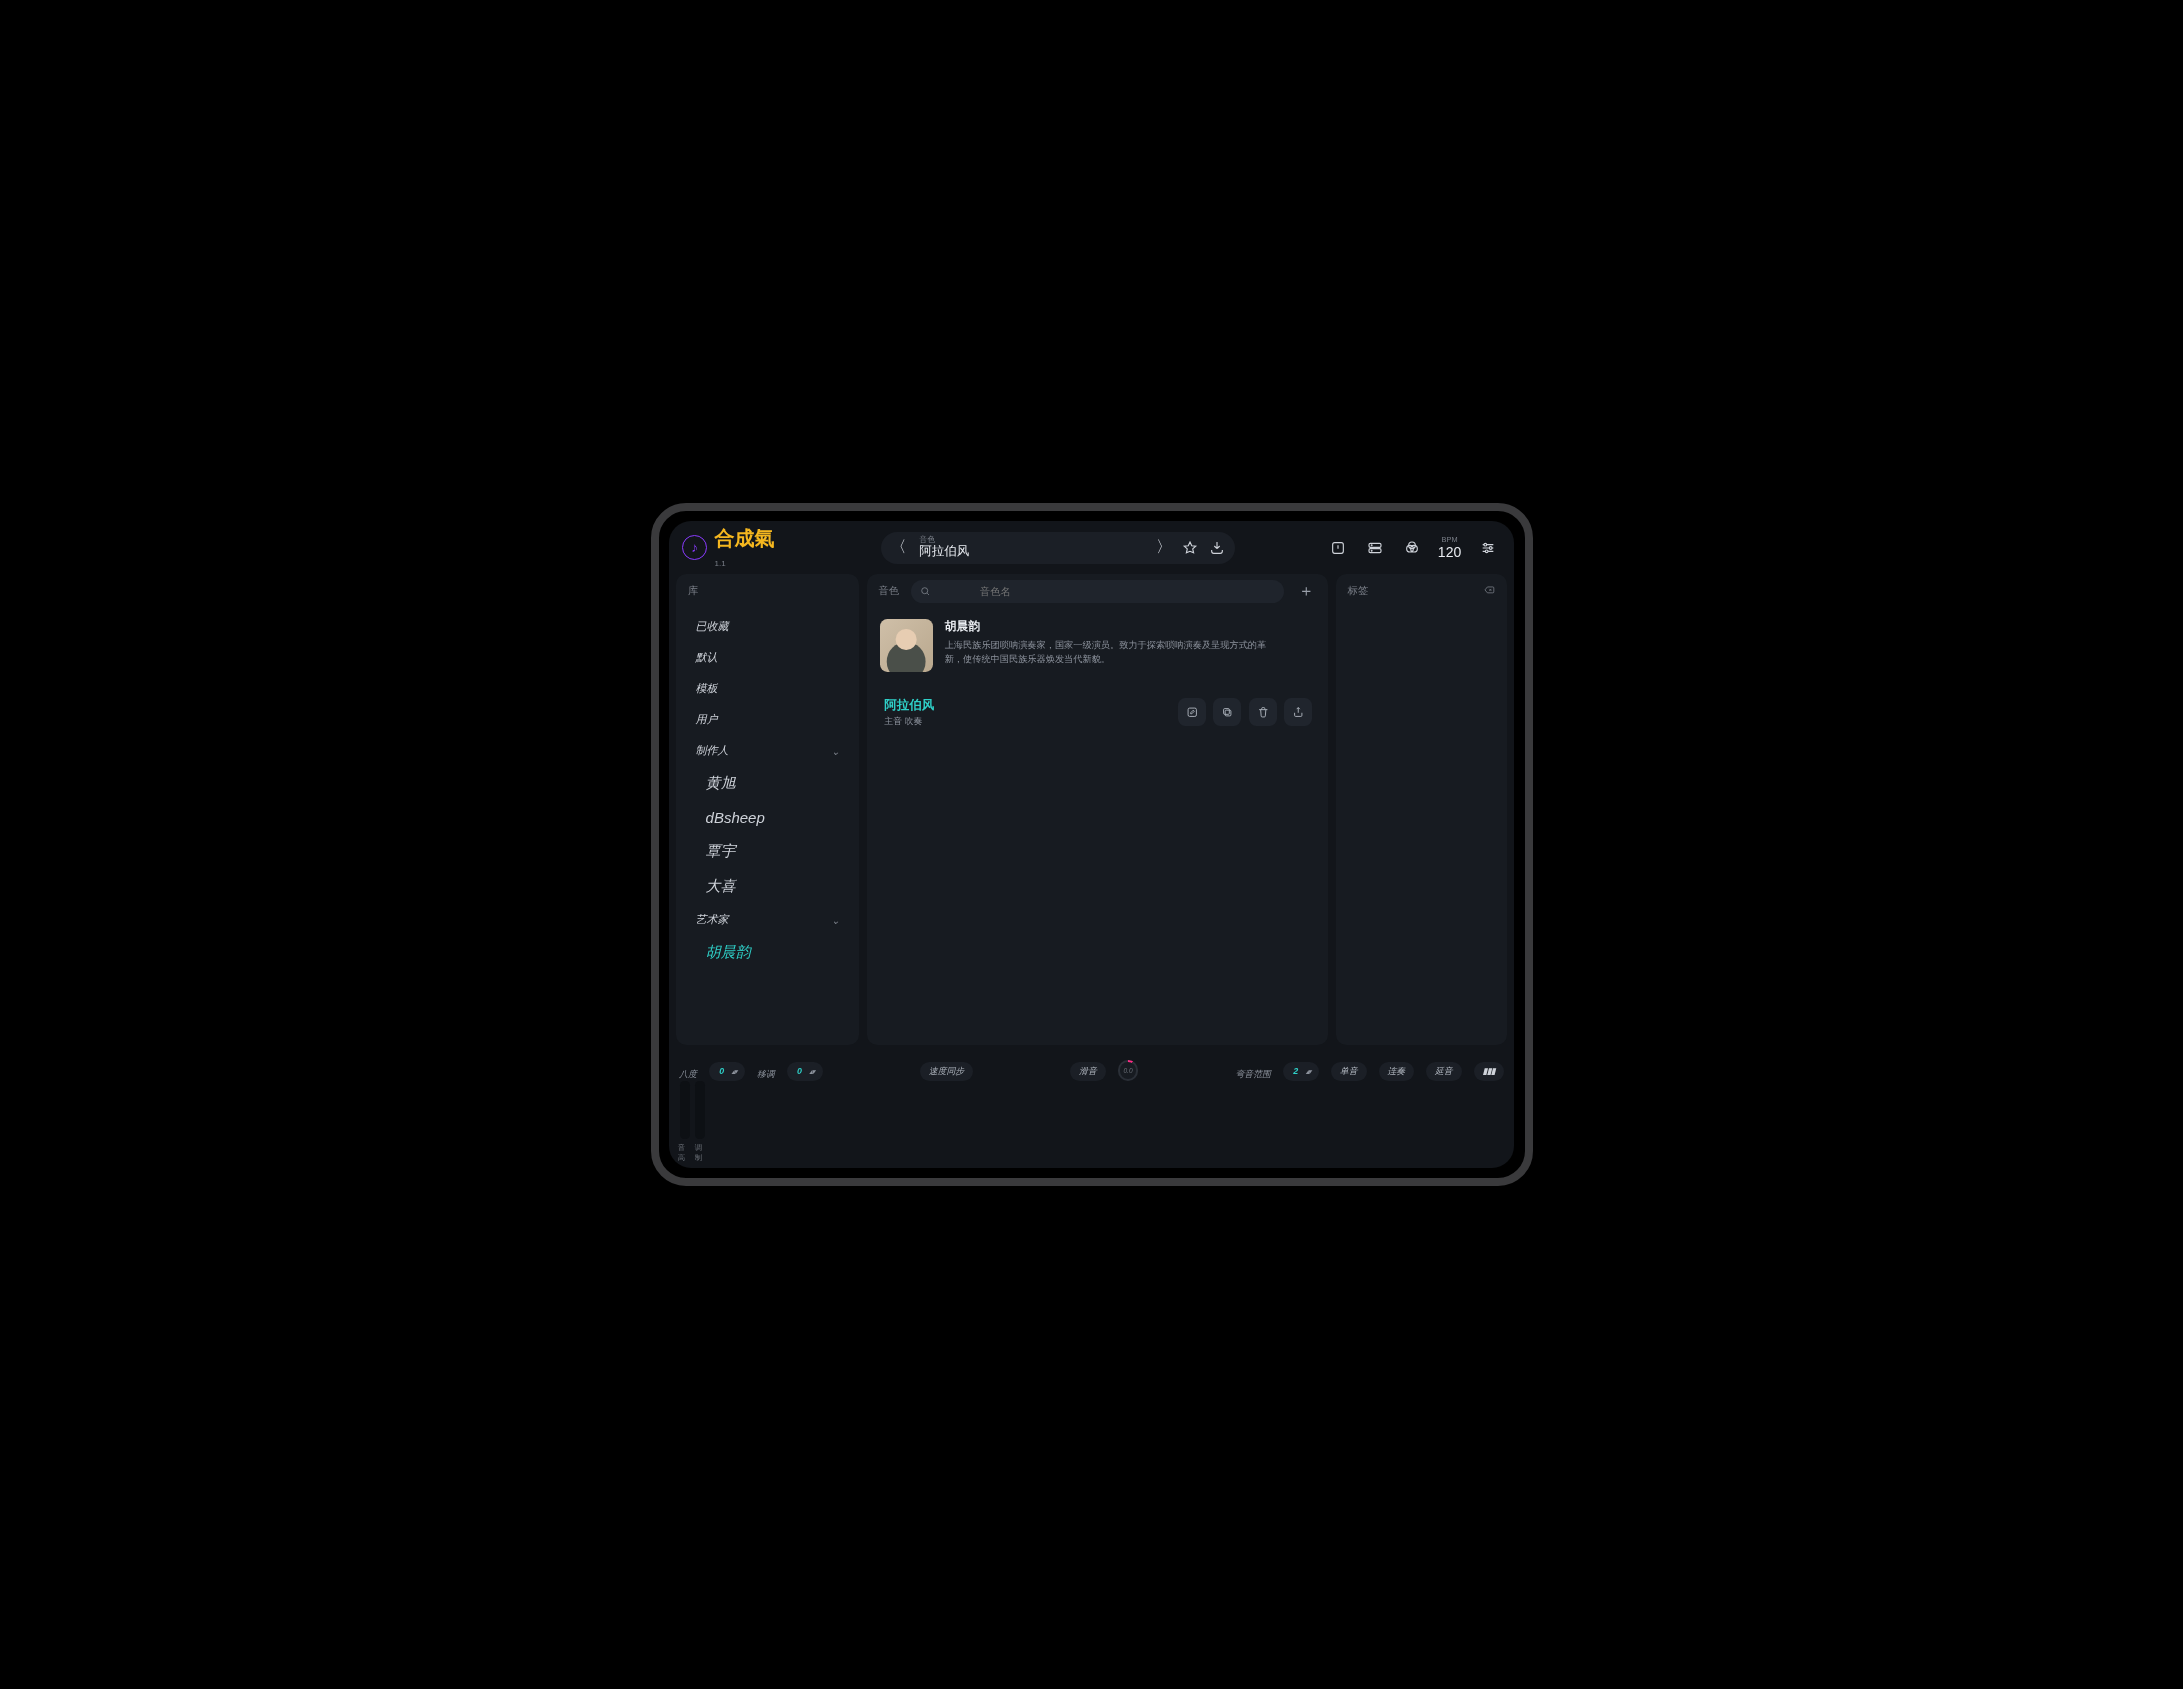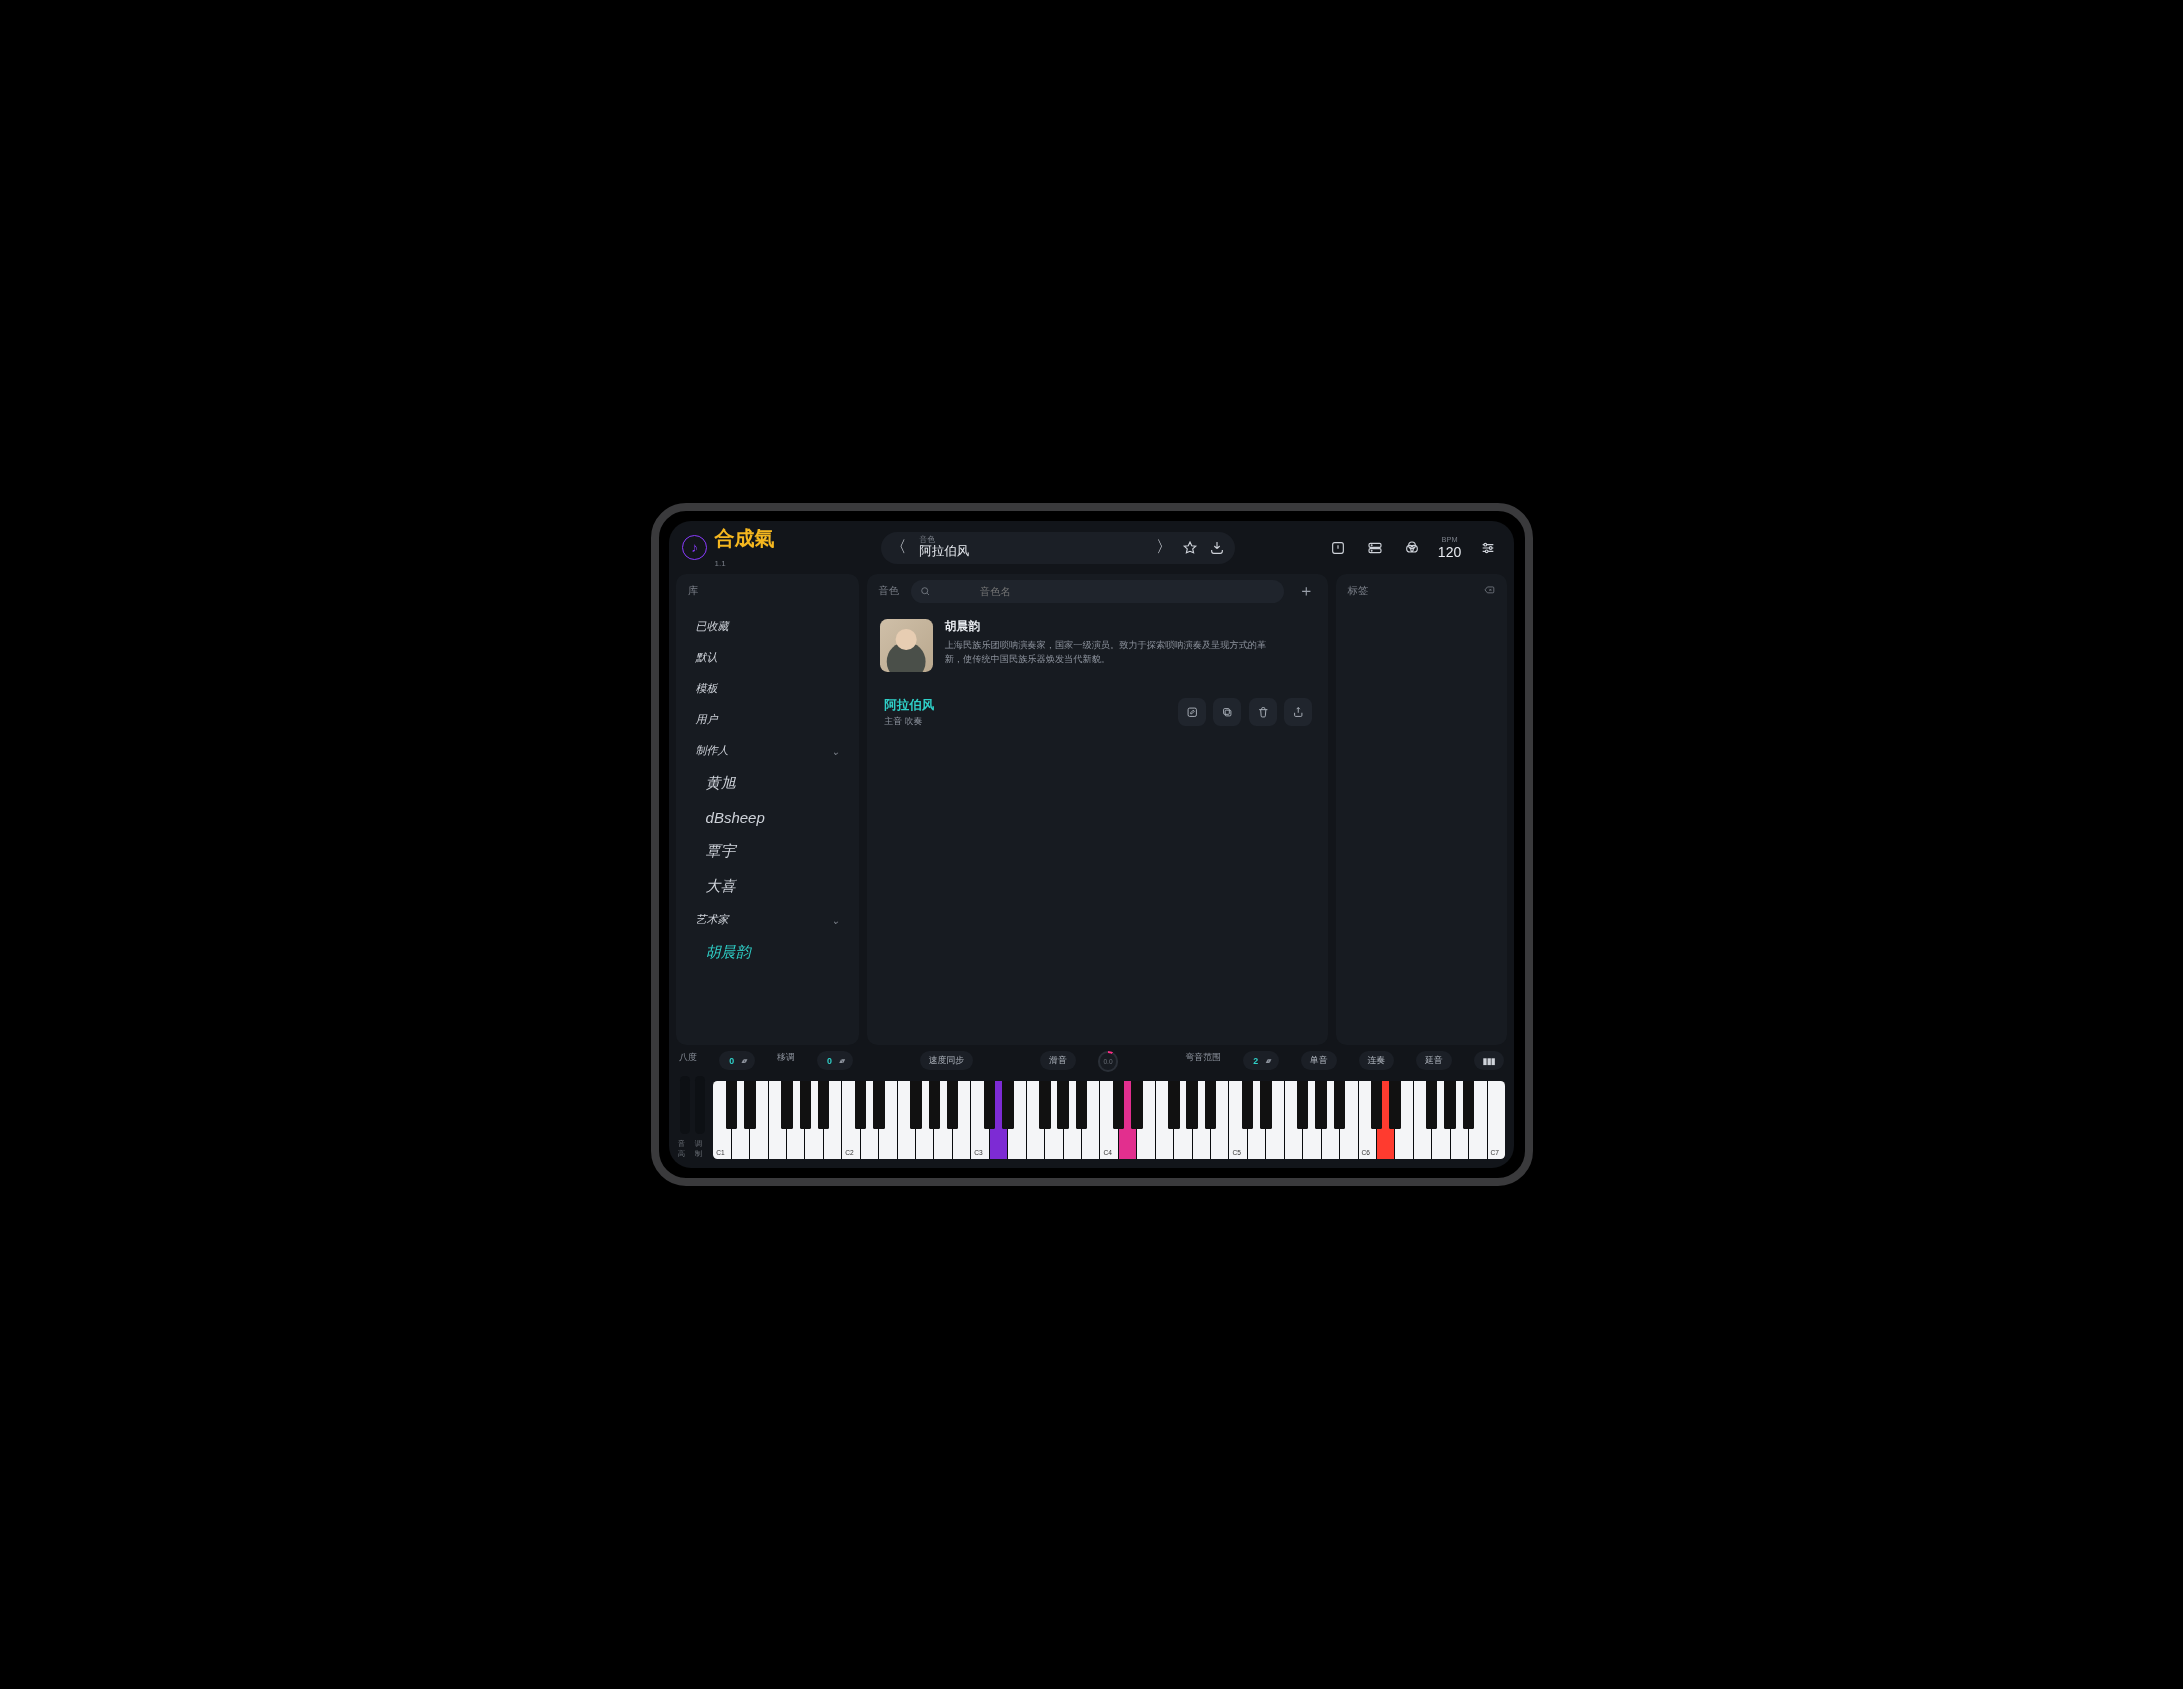--- a/index.html
+++ b/index.html
@@ -104,38 +104,38 @@
   .icon-btn svg { width:12.5px; height:12.5px; stroke:#aeb4bd; fill:none; stroke-width:1.8; }
 
   
   .tagspanel { width: 171px; }
   .tags-head { justify-content:space-between; }
   .tag-grid { padding: 5.9px 10.3px; display:grid; grid-template-columns: repeat(4, auto); gap: 13.3px 16px; font-size:10.3px; color:#cfd3da;}
   .tag-grid span { cursor:pointer; white-space:nowrap; }
 
   
   .bottombar {
-    height: 29.5px; display:flex; align-items:flex-start; gap:22px; padding: 0 10.3px;
-    font-size:8.9px; color:#8c929c;
+    height: 29.5px; display:flex; align-items:flex-end; gap:12px; padding: 0 10.3px;
+    font-size:8.9px; color:#8c929c;font-style:italic;
   }
   .chip { background:#1b1f26; border-radius:10.3px; height:19px; padding:0 8.9px; display:flex; align-items:center; gap:5.9px; }
   .chip.btn { cursor:pointer; color:#aeb4bd; }
   .num { color:#2fd0c8; font-weight:600; padding:0 1.5px; }
   .updn { color:#8c929c; font-size:7.4px; letter-spacing:-1.5px; }
   .spacer { flex:1; }
   .dial {
     width:20.7px; height:20.7px; border-radius:50%;
     background: conic-gradient(#ff2d87 0 8%, #2a2f37 8% 100%);
     display:flex; align-items:center; justify-content:center; font-size:6.6px; color:#6b7078;
     position:relative;
   }
   .dial::after{content:""; position:absolute; inset:2.2px; border-radius:50%; background:#171b21;}
   .dial span{position:relative; z-index:1;}
 
-  .kbwrap { height: 87px; display:flex; padding: 0 8.9px 8.9px 8.9px; gap:6px; }
+  .kbwrap { height: 87px; display:flex; padding: 0 8.9px 8.9px 8.9px; gap:6px;flex-direction:column; }
   .kb-side { width:29.5px; display:flex; flex-direction: column; align-items:center; justify-content:flex-end; gap:4.4px; }
   .wheel { width:10.3px; height:58px; background:#0d1014; border-radius:4.4px; }
   .kb-side-row{ display:flex; gap:4.4px;}
   .kb-lbl { font-size:7.4px; color:#6b7078; }
 
   .keyboard { flex:1; position:relative; background:#0a0c0f; border-radius:4.4px; overflow:hidden; }
   .whites { position:absolute; inset:0; display:flex; }
   .wkey { flex:1; background:#f4f5f7; border-right:0.7px solid #0a0c0f; position:relative; }
   .wkey:last-child{ border-right:none; }
   .wkey .lab { position:absolute; bottom:3px; left:3px; font-size:6.6px; color:#333; }

